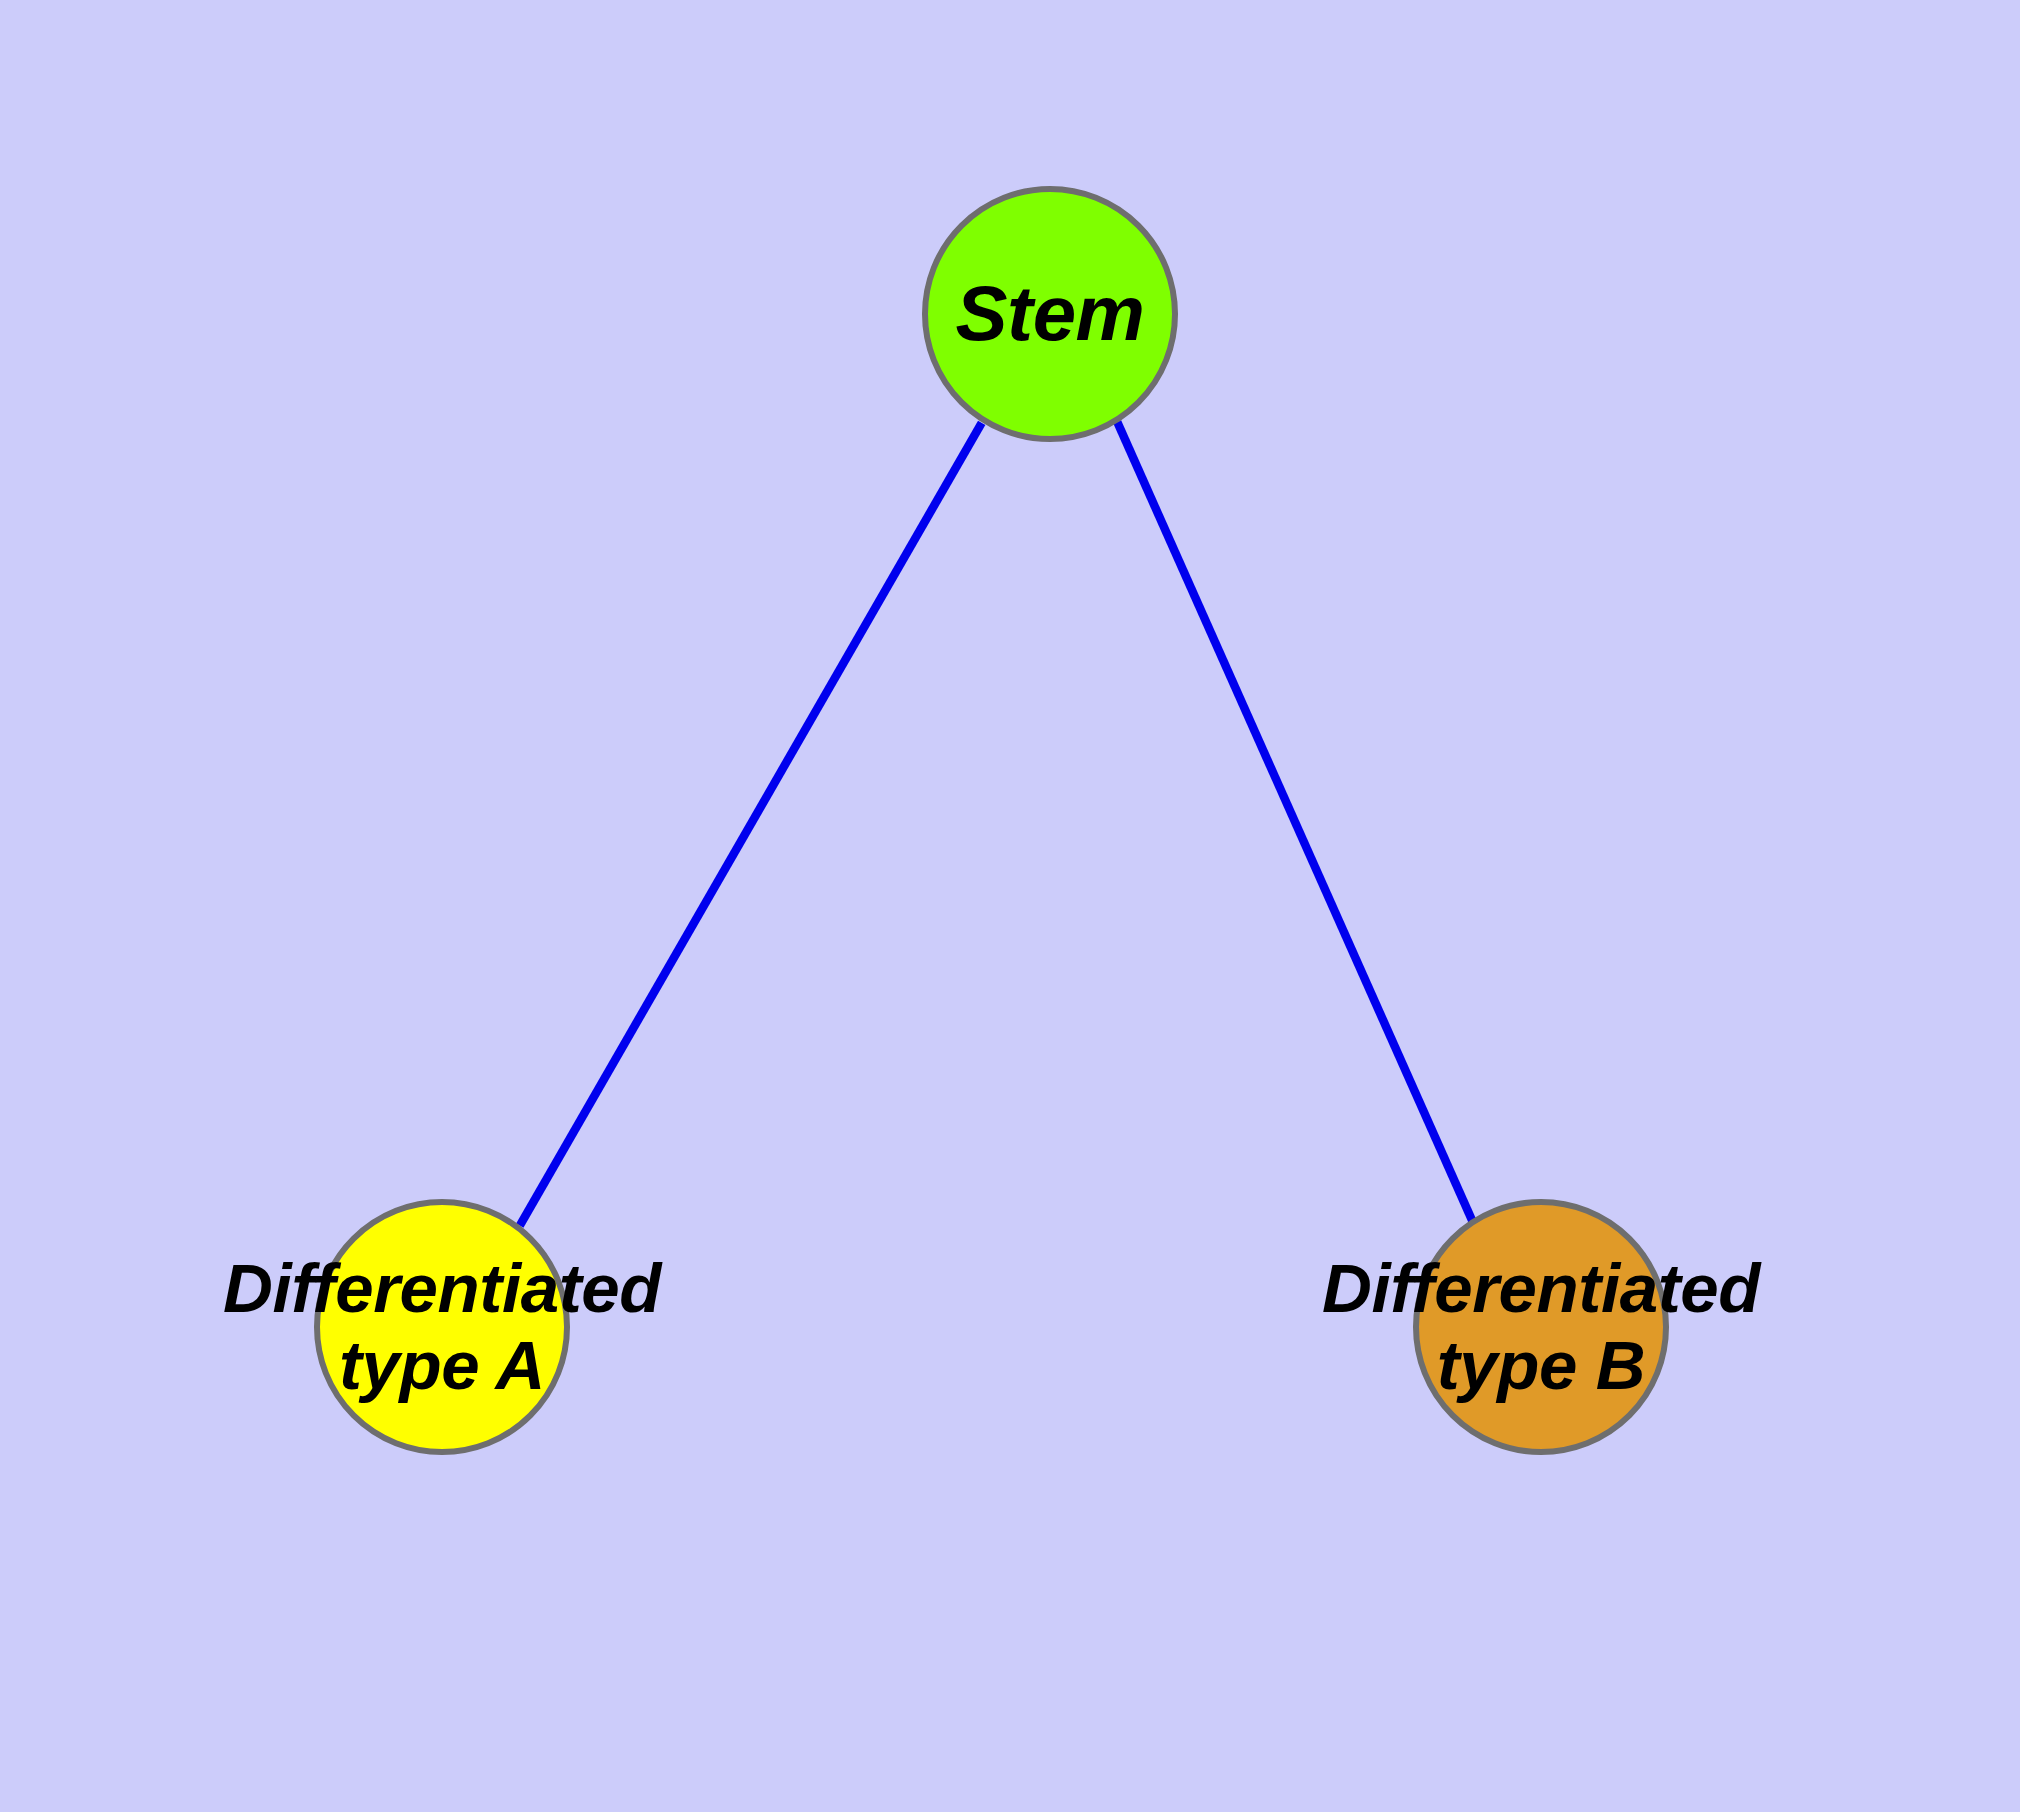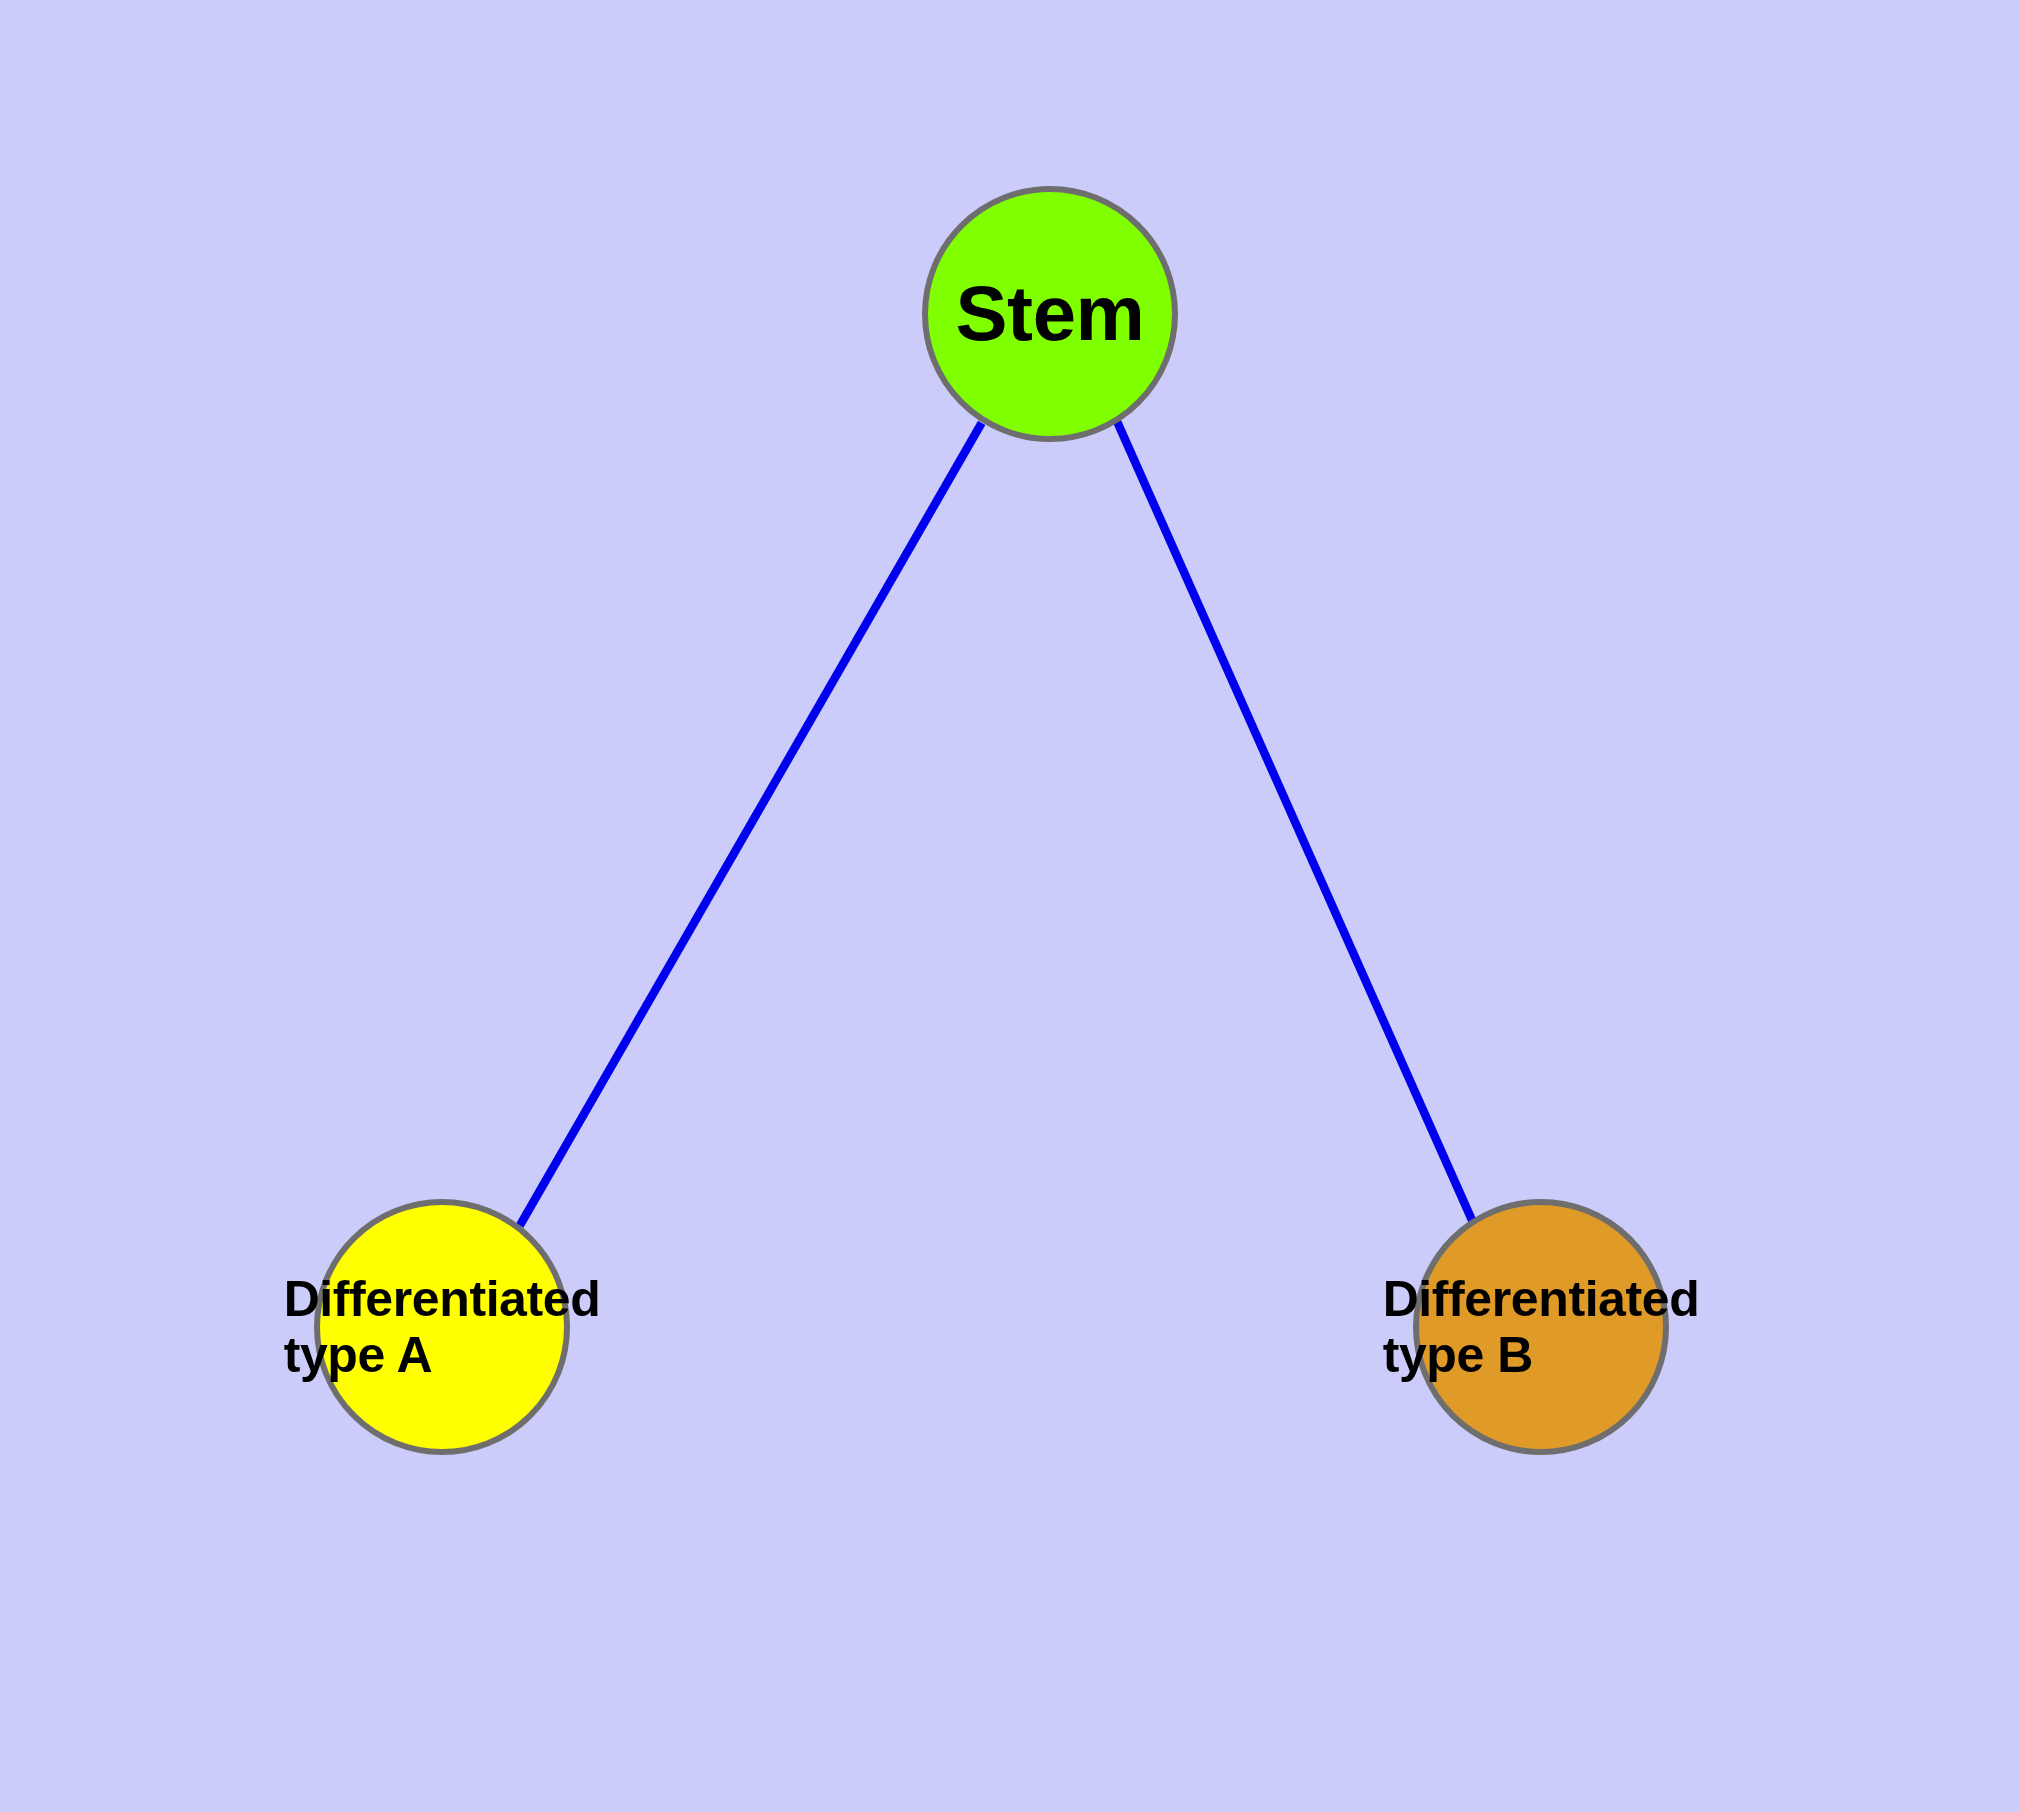--- a/index.html
+++ b/index.html
@@ -29,27 +29,29 @@
     display: flex;
     align-items: center;
     justify-content: center;
   }
   .node-label {
     position: absolute;
     left: 50%;
     top: 50%;
     transform: translate(-50%, -50%);
     white-space: pre;
+    text-align: center;
     color: #000000;
     font-weight: bold;
     line-height: 1.12;
     letter-spacing: -0.4px;
+    font-style: italic;
   }
   .label-big   { font-size: 78px; }
-  .label-small { font-size: 50px; }
+  .label-small { font-size: 69px; }
 </style>
 </head>
 <body>
 
 <div id="canvas">
 
   <svg id="edge-layer" viewBox="0 0 2384 2138">
     <line x1="1158" y1="499" x2="613" y2="1446" stroke="#0000ee" stroke-width="10" stroke-linecap="butt"></line>
     <line x1="1318" y1="498" x2="1738" y2="1443" stroke="#0000ee" stroke-width="10" stroke-linecap="butt"></line>
   </svg>

